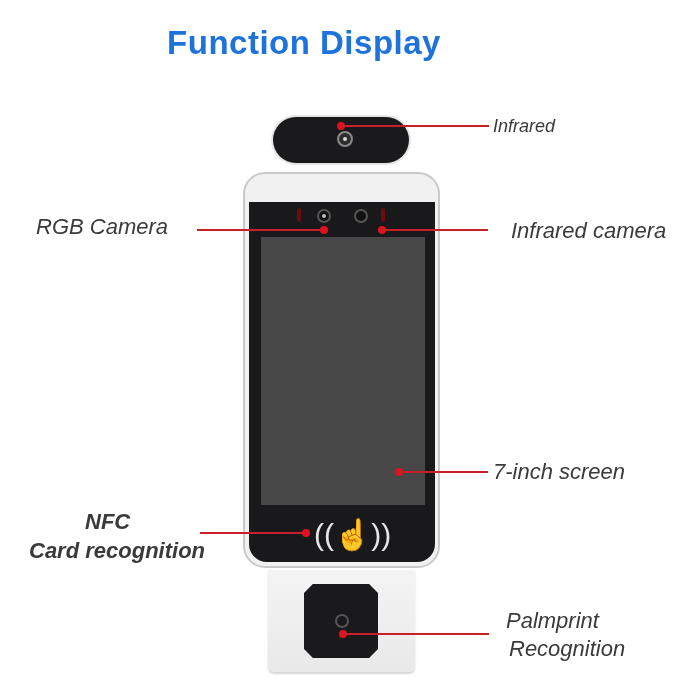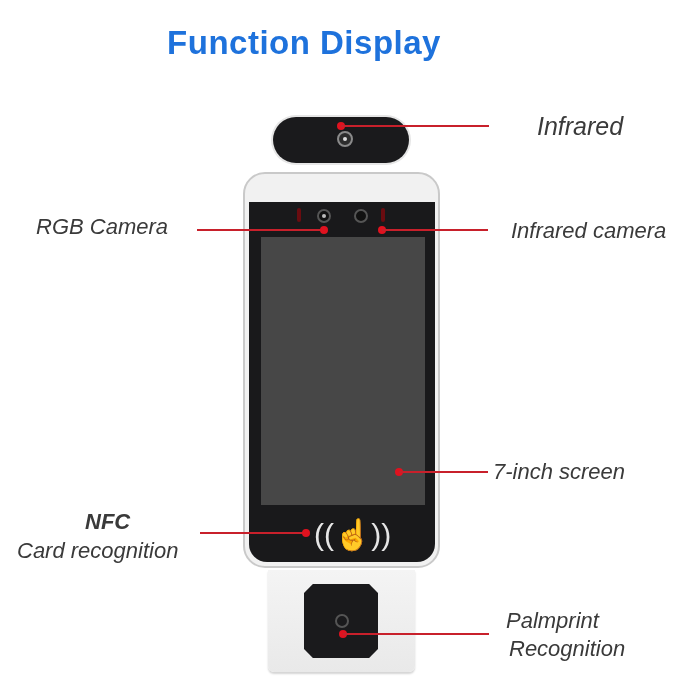--- a/index.html
+++ b/index.html
@@ -44,35 +44,35 @@
 <div class="cam" style="left:354px;top:209px;"></div>
 <div class="screen"></div>
 <div class="nfc">((☝))</div>
 
 <div class="base"></div>
 <div class="palm"></div>
 <div class="palm-lens"></div>
 
 <div class="dot" style="left:337px;top:122px;"></div>
 <div class="line" style="left:341px;top:125px;width:148px;"></div>
-<div class="label" style="left:493px;top:112px;font-size:25px;margin-left:44px;">Infrared</div>
+<div class="label" style="left:493px;top:112px;font-size:18px;">Infrared</div>
 
 <div class="label" style="left:36px;top:213px;">RGB Camera</div>
 <div class="line" style="left:197px;top:229px;width:127px;"></div>
 <div class="dot" style="left:320px;top:226px;"></div>
 
 <div class="dot" style="left:378px;top:226px;"></div>
 <div class="line" style="left:382px;top:229px;width:106px;"></div>
 <div class="label" style="left:493px;top:217px;margin-left:18px;">Infrared camera</div>
 
 <div class="dot" style="left:395px;top:468px;"></div>
 <div class="line" style="left:399px;top:471px;width:89px;"></div>
 <div class="label" style="left:493px;top:458px;">7-inch screen</div>
 
 <div class="label" style="left:85px;top:508px;font-weight:bold;">NFC</div>
-<div class="label" style="left:17px;top:537px;">Card recognition</div>
+<div class="label" style="left:29px;top:537px;font-weight:bold;">Card recognition</div>
 <div class="line" style="left:200px;top:532px;width:106px;"></div>
 <div class="dot" style="left:302px;top:529px;"></div>
 
 <div class="dot" style="left:339px;top:630px;"></div>
 <div class="line" style="left:343px;top:633px;width:146px;"></div>
 <div class="label" style="left:506px;top:607px;">Palmprint</div>
 <div class="label" style="left:509px;top:635px;">Recognition</div>
 
 </body></html>

